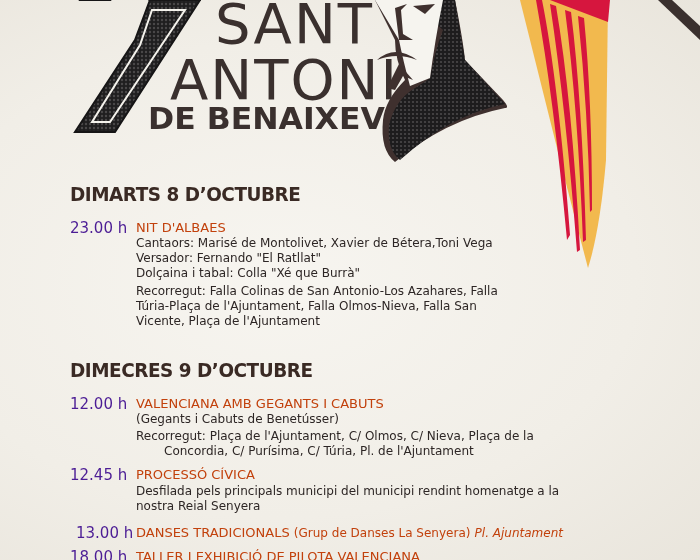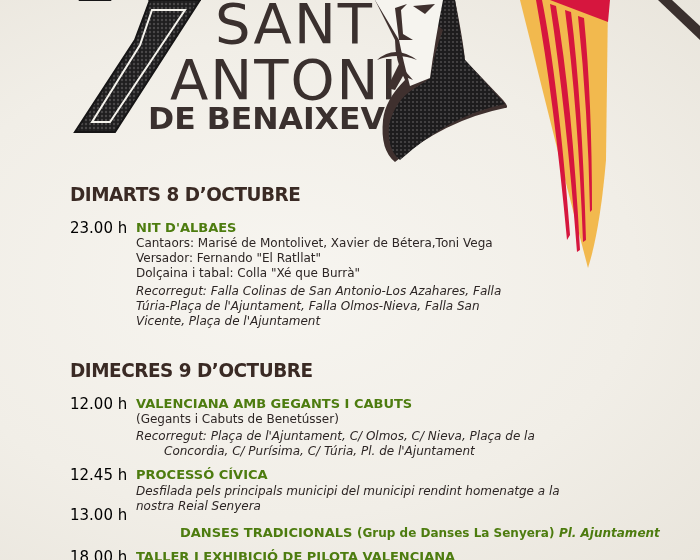--- a/index.html
+++ b/index.html
@@ -22,24 +22,24 @@
   
   .head { left:355px; top:0px; width:160px; height:165px; }
 
   
   .flag { left:520px; top:0; width:90px; height:270px; }
 
   .slash { left:650px; top:0; width:50px; height:40px; }
 
   
   .day { font-family:"DejaVu Sans", sans-serif; font-weight:bold; color:#3a2a24; font-size:20px; letter-spacing:-0.5px; left:70px; transform:scaleX(0.92); transform-origin:left; }
-  .time { font-size:15px; color:#000000; left:70px; }
-  .ev { font-size:13px; color:#4d7c0f; left:136px;font-weight:bold; }
+  .time { font-size:15px; color:#4c1d95; left:70px; }
+  .ev { font-size:13px; color:#c2410c; left:136px; }
   .sub { font-size:12px; color:#2d2625; left:136px; line-height:15px; }
-  .it { font-style:italic; }
+  .it { }
 </style>
 </head>
 <body>
 
 <div class="abs nine-wrap">
   <svg width="180" height="230" viewBox="0 0 180 230">
     <defs>
       <pattern id="hex" width="4" height="4" patternUnits="userSpaceOnUse">
         <rect width="4" height="4" fill="#1f1e1f"></rect>
         <circle cx="2" cy="2" r="1.2" fill="#4a4849"></circle>
@@ -107,21 +107,21 @@
 <div class="abs ev" style="top:396px;">VALENCIANA AMB GEGANTS I CABUTS</div>
 <div class="abs sub" style="top:412px;">(Gegants i Cabuts de Benetússer)</div>
 <div class="abs sub it" style="top:429px;">Recorregut: Plaça de l'Ajuntament, C/ Olmos, C/ Nieva, Plaça de la</div>
 <div class="abs sub it" style="top:444px;margin-left:28px;">Concordia, C/ Purísima, C/ Túria, Pl. de l'Ajuntament</div>
 
 <div class="abs time" style="top:466px;">12.45 h</div>
 <div class="abs ev" style="top:467px;">PROCESSÓ CÍVICA</div>
 <div class="abs sub it" style="top:484px;">Desfilada pels principals municipi del municipi rendint homenatge a la</div>
 <div class="abs sub it" style="top:499px;">nostra Reial Senyera</div>
 
-<div class="abs time" style="top:506px;">13.00 h</div>
-<div class="abs ev" style="top:525px;margin-left:44px;">
+<div class="abs time" style="top:524px;margin-left:6px;">13.00 h</div>
+<div class="abs ev" style="top:525px;">
   <span>DANSES TRADICIONALS</span>
   <span style="font-size:12px;">(Grup de Danses La Senyera)</span>
   <span style="font-size:12px; font-style:italic;">Pl. Ajuntament</span>
 </div>
 
 <div class="abs time" style="top:548px;">18.00 h</div>
 <div class="abs ev" style="top:549px;">TALLER I EXHIBICIÓ DE PILOTA VALENCIANA</div>
 
 </body></html>

